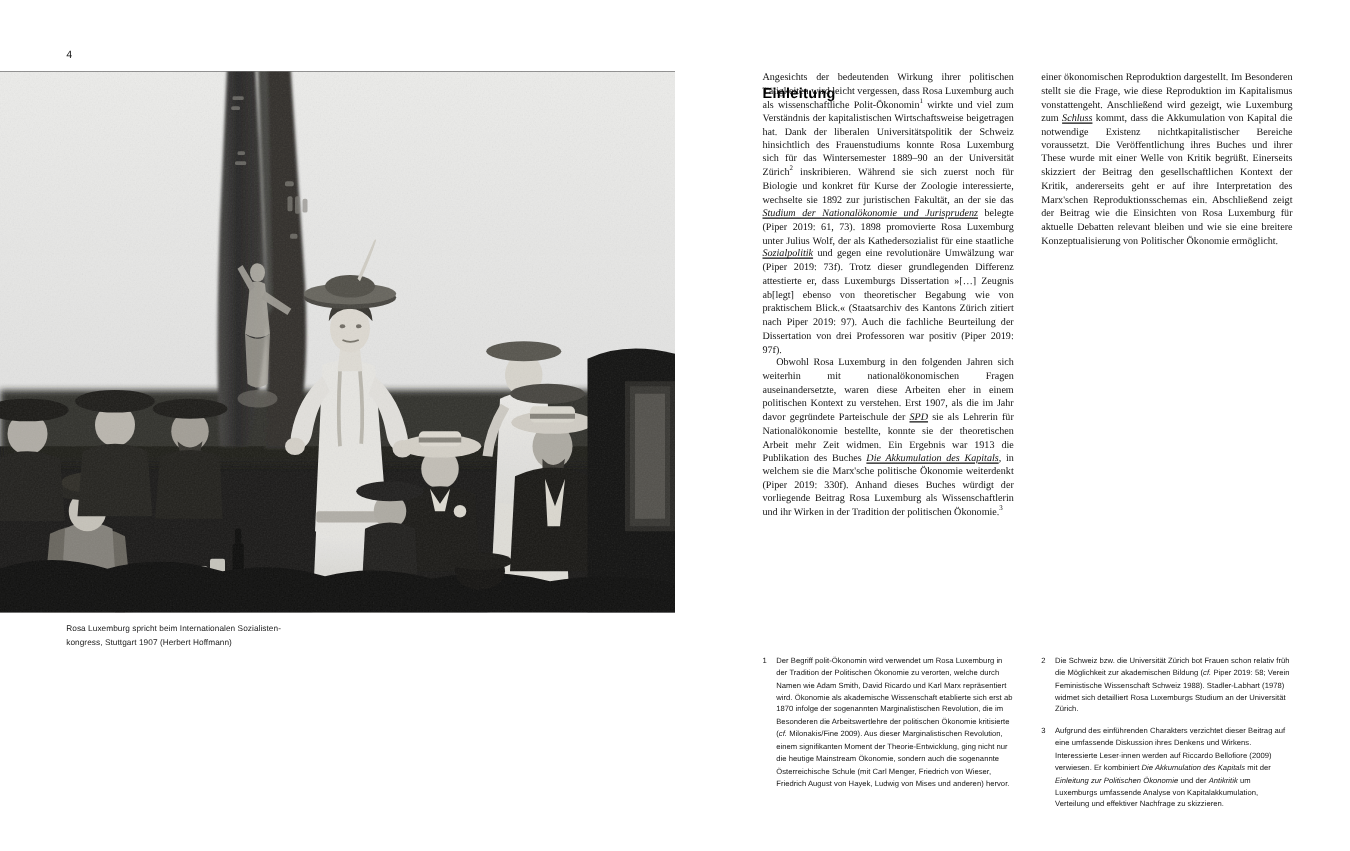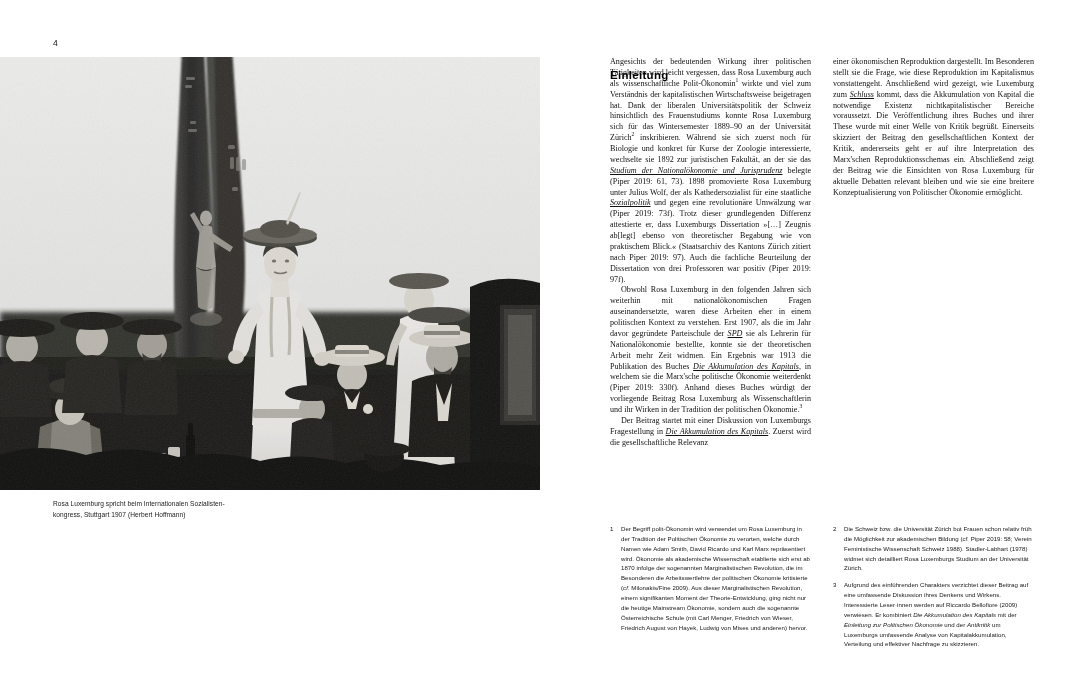--- a/index.html
+++ b/index.html
@@ -343,21 +343,20 @@
 
     <div class="chapter-title">Einleitung</div>
 
     <div class="body-cols">
 
       <div class="col">
         <p><span>Angesichts der bedeutenden Wirkung ihrer politischen Tätigkeiten wird leicht vergessen, dass Rosa Luxemburg auch als wissenschaftliche Polit-Ökonomin</span><sup>1</sup><span> wirkte und viel zum Verständnis der kapitalistischen Wirtschaftsweise beigetragen hat. Dank der liberalen Universitätspolitik der Schweiz hinsichtlich des Frauenstudiums konnte Rosa Luxemburg sich für das Wintersemester 1889–90 an der Universität Zürich</span><sup>2</sup><span> inskribieren. Während sie sich zuerst noch für Biologie und konkret für Kurse der Zoologie interessierte, wechselte sie 1892 zur juristischen Fakultät, an der sie das </span><i>Studium der Nationalökonomie und Jurisprudenz</i><span> belegte (Piper 2019: 61, 73). 1898 promovierte Rosa Luxemburg unter Julius Wolf, der als Kathedersozialist für eine staatliche </span><i>Sozialpolitik</i><span> und gegen eine revolutionäre Umwälzung war (Piper 2019: 73f). Trotz dieser grundlegenden Differenz attestierte er, dass Luxemburgs Dissertation »[…] Zeugnis ab[legt] ebenso von theoretischer Begabung wie von praktischem Blick.« (Staatsarchiv des Kantons Zürich zitiert nach Piper 2019: 97). Auch die fachliche Beurteilung der Dissertation von drei Professoren war positiv (Piper 2019: 97f).</span></p>
 
         <p class="indent"><span>Obwohl Rosa Luxemburg in den folgenden Jahren sich weiterhin mit nationalökonomischen Fragen auseinandersetzte, waren diese Arbeiten eher in einem politischen Kontext zu verstehen. Erst 1907, als die im Jahr davor gegründete Parteischule der </span><i>SPD</i><span> sie als Lehrerin für Nationalökonomie bestellte, konnte sie der theoretischen Arbeit mehr Zeit widmen. Ein Ergebnis war 1913 die Publikation des Buches </span><i>Die Akkumulation des Kapitals</i><span>, in welchem sie die Marx'sche politische Ökonomie weiterdenkt (Piper 2019: 330f). Anhand dieses Buches würdigt der vorliegende Beitrag Rosa Luxemburg als Wissenschaftlerin und ihr Wirken in der Tradition der politischen Ökonomie.</span><sup>3</sup></p>
 
-        <p class="indent"><span>Der Beitrag startet mit einer Diskussion von Luxemburgs Fragestellung in </span><i>Die Akkumulation des Kapitals</i><span>. Zuerst wird die gesellschaftliche Relevanz</span></p>
       </div>
 
       <div class="col">
         <p><span>einer ökonomischen Reproduktion dargestellt. Im Besonderen stellt sie die Frage, wie diese Reproduktion im Kapitalismus vonstattengeht. Anschließend wird gezeigt, wie Luxemburg zum </span><i>Schluss</i><span> kommt, dass die Akkumulation von Kapital die notwendige Existenz nichtkapitalistischer Bereiche voraussetzt. Die Veröffentlichung ihres Buches und ihrer These wurde mit einer Welle von Kritik begrüßt. Einerseits skizziert der Beitrag den gesellschaftlichen Kontext der Kritik, andererseits geht er auf ihre Interpretation des Marx'schen Reproduktionsschemas ein. Abschließend zeigt der Beitrag wie die Einsichten von Rosa Luxemburg für aktuelle Debatten relevant bleiben und wie sie eine breitere Konzeptualisierung von Politischer Ökonomie ermöglicht.</span></p>
       </div>
     </div>
 
     <div class="footnotes">
 
       <div class="fn-col">

